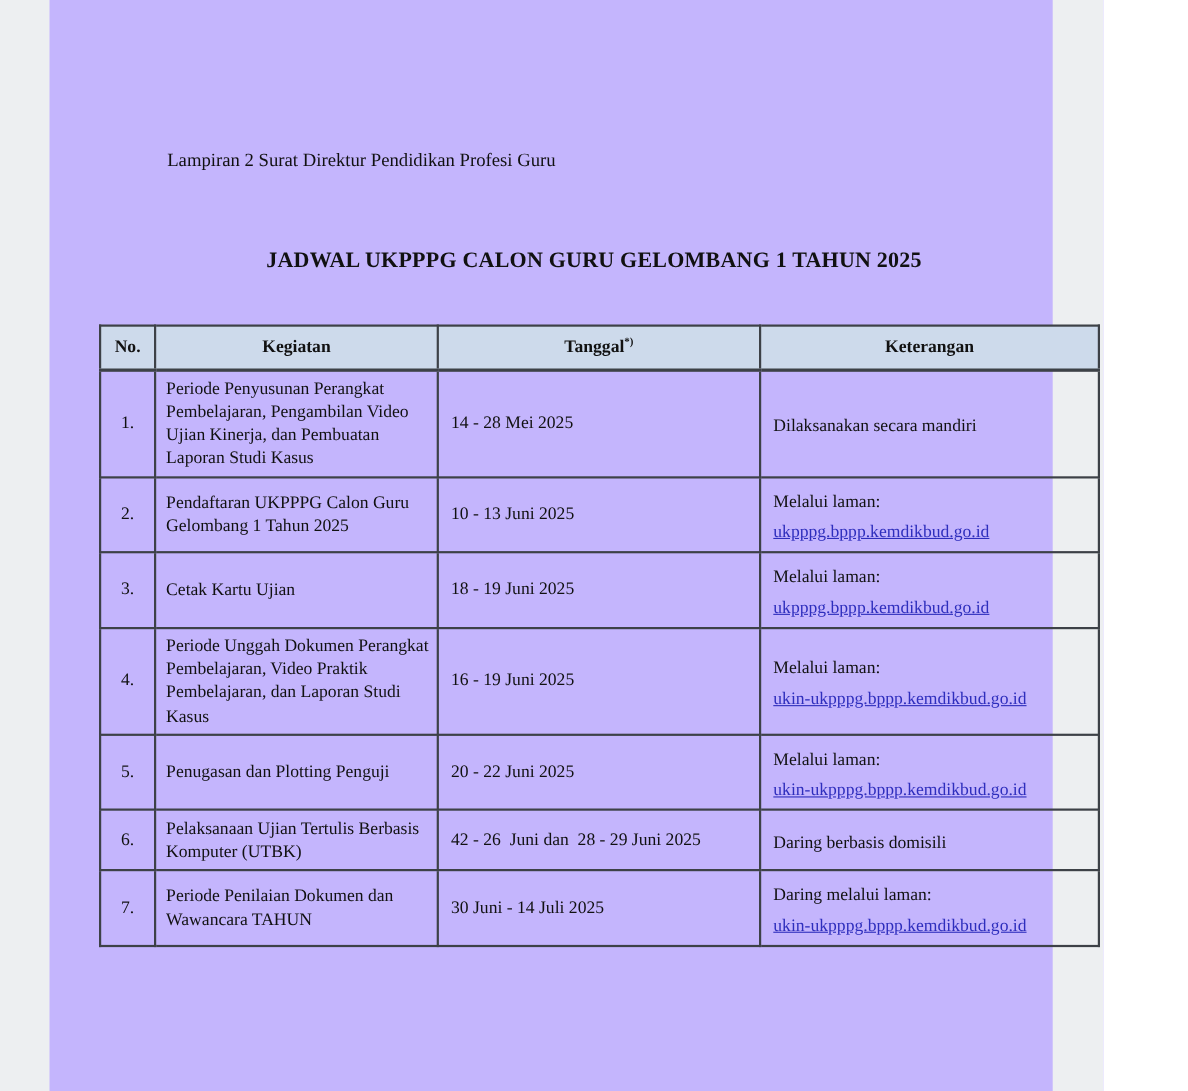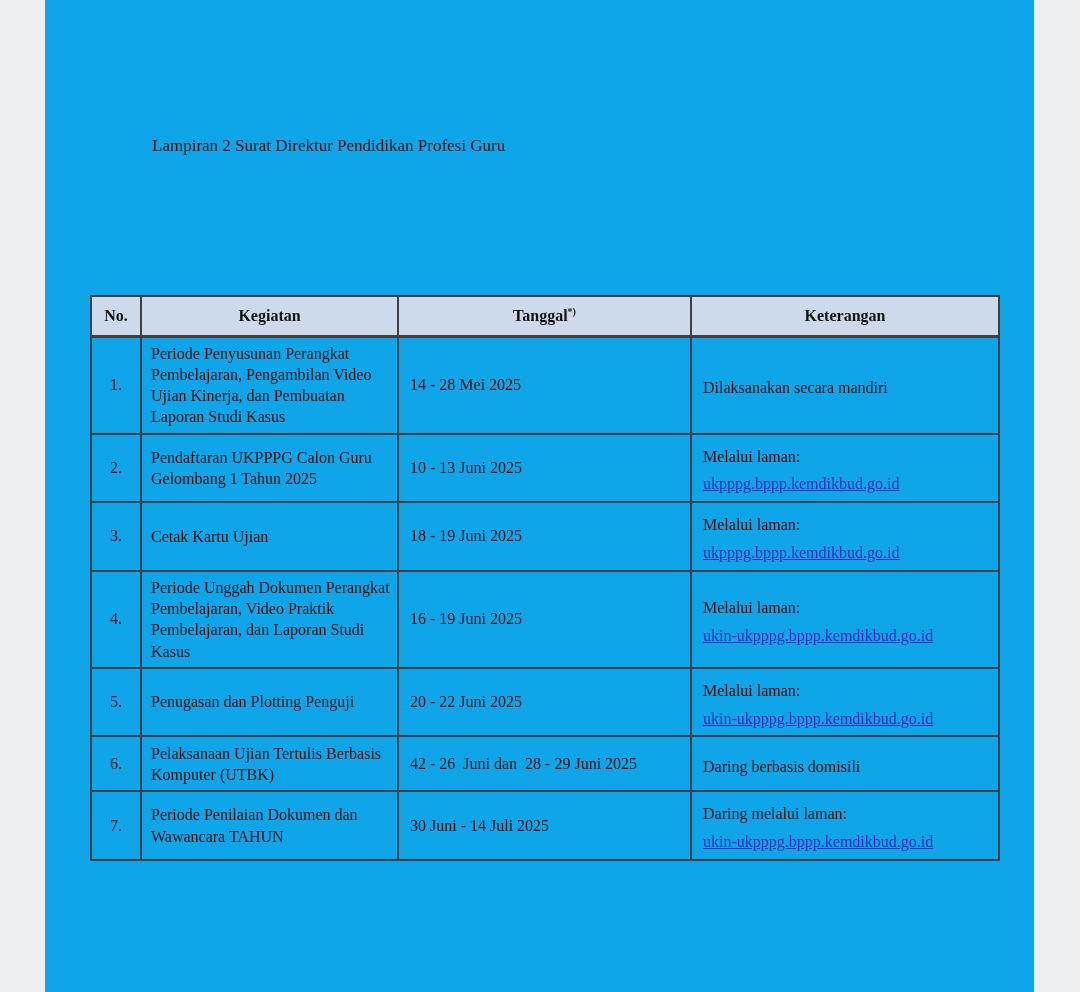--- a/index.html
+++ b/index.html
@@ -4,23 +4,23 @@
 <style>
   * { margin: 0; padding: 0; box-sizing: border-box; }
   html, body {
     width: 1080px;
     background: #ffffff;
     font-family: "Liberation Serif", "DejaVu Serif", serif;
     color: #111111;
   }
   .page {
     position: relative;
-    width: 1080px;
+    width: 1003px;
     height: 992px;
-    background: #0ea5e9;
+    background: #c4b5fd;
     overflow: hidden;
   }
   .side-strip {
     position: absolute;
     top: 0;
     height: 992px;
     background: #edeff1;
   }
   .side-strip.left  { left: 0; width: 45px; }
   .side-strip.right { right: 0; width: 46px; }
@@ -107,20 +107,21 @@
 <body>
 
 <div class="page">
   <div class="side-strip left"></div>
   <div class="side-strip right"></div>
 
   <div class="letterhead">
     <div>Lampiran 2 Surat Direktur Pendidikan Profesi Guru</div>
   </div>
 
+  <div class="doc-title">JADWAL UKPPPG CALON GURU GELOMBANG 1 TAHUN 2025</div>
 
   <table class="schedule">
     <colgroup>
       <col class="c1">
         <col class="c2">
         <col class="c3">
         <col class="c4">
     </colgroup>
     <thead>
       <tr>

